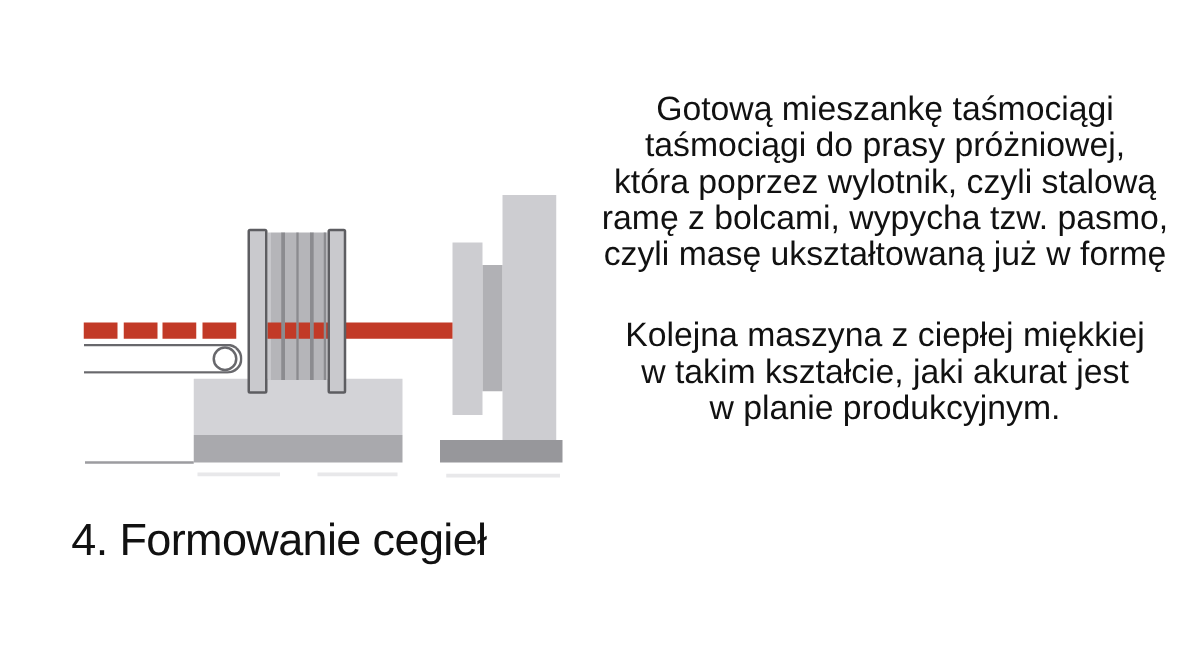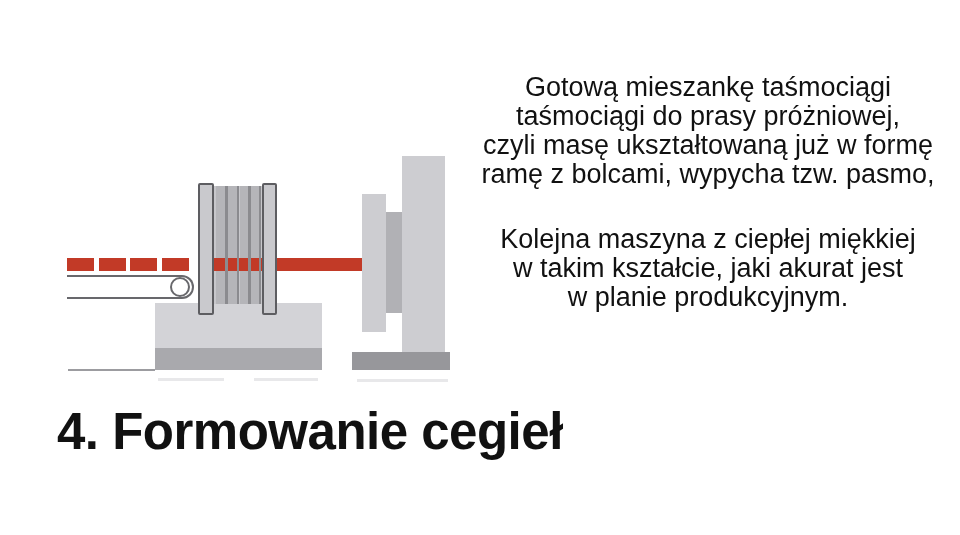--- a/index.html
+++ b/index.html
@@ -79,21 +79,21 @@
   .text-block{
     position:absolute;left:458px;top:73px;width:500px;
     text-align:center;font-size:27px;line-height:29px;color:var(--text);
   }
   .para{margin:0;}
   .para + .para{margin-top:36px;}
   .line{display:block;}
 
   .title{
     position:absolute;left:57px;top:409px;margin:0;
-    font-size:51px;line-height:46px;font-weight:bold;color:var(--text);
+    font-size:36px;line-height:46px;font-weight:normal;color:var(--text);
     letter-spacing:-0.5px;white-space:nowrap;text-align:right;
   }
 </style>
 </head>
 <body>
 
 <div class="slide">
 
   <div class="illustration">
     <div class="ground-line"></div>
@@ -127,22 +127,23 @@
     <div class="wire w4"></div>
 
     <div class="pillar left"></div>
     <div class="pillar right"></div>
   </div>
 
   <div class="text-block">
     <p class="para">
       <span class="line">Gotową mieszankę taśmociągi</span>
       <span class="line">taśmociągi do prasy próżniowej,</span>
+      <span class="line">która poprzez wylotnik, czyli stalową</span>
+      <span class="line">ramę z bolcami, wypycha tzw. pasmo,</span>
       <span class="line">czyli masę ukształtowaną już w formę</span>
-      <span class="line">ramę z bolcami, wypycha tzw. pasmo,</span>
     </p>
     <p class="para">
       <span class="line">Kolejna maszyna z ciepłej miękkiej</span>
       <span class="line">w takim kształcie, jaki akurat jest</span>
       <span class="line">w planie produkcyjnym.</span>
     </p>
   </div>
 
   <h1 class="title">4. Formowanie cegieł</h1>
 

